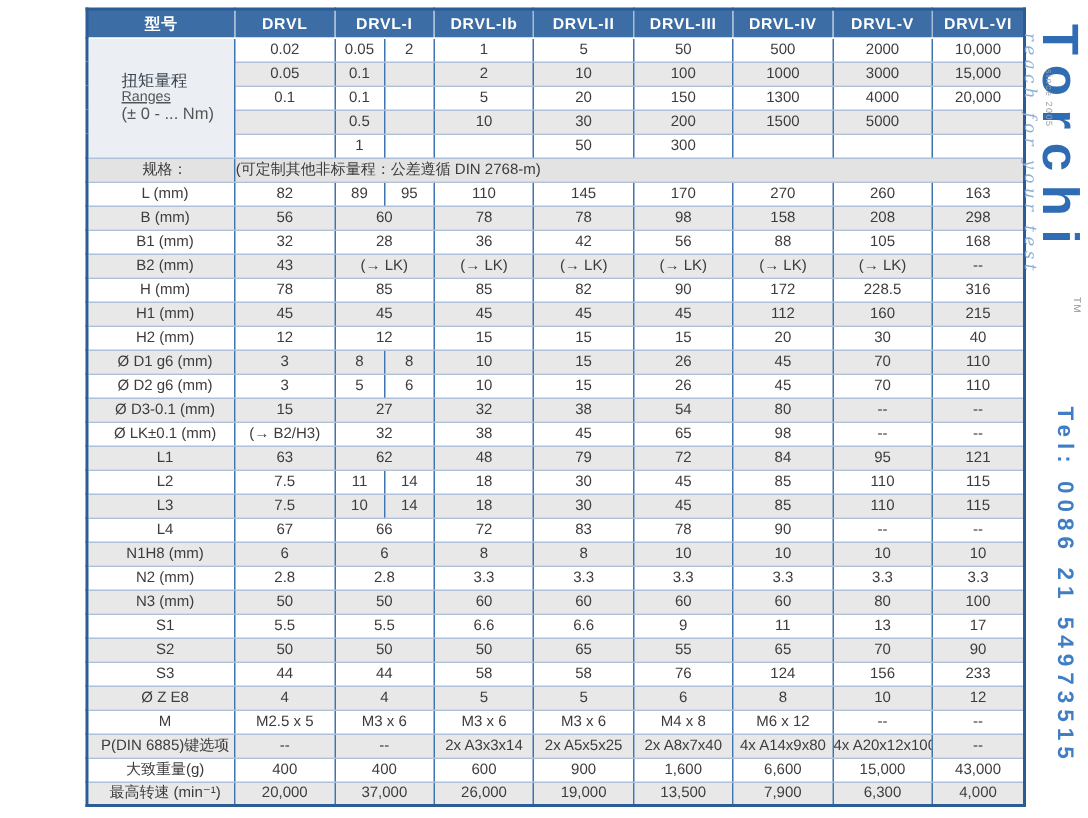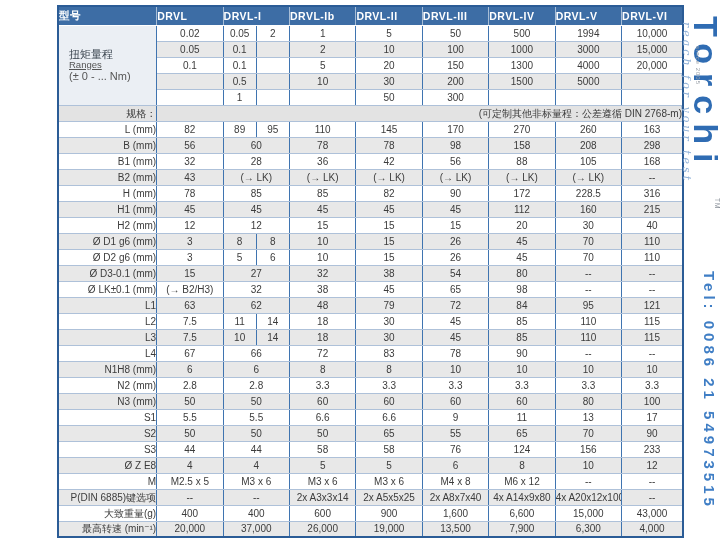--- a/index.html
+++ b/index.html
@@ -12,45 +12,45 @@
   
   #spec-table {
     position:absolute; left:57px; top:5px;
     width:627px; height:533px;
     border-collapse:collapse; table-layout:fixed;
     border:2px solid #2b5c96;
     background:#fff;
   }
   #spec-table th {
     background:#3d6da5; color:#ffffff;
-    font-size:10.5px; font-weight:bold; text-align:left;
+    font-size:10.5px; font-weight:bold; text-align:center;
     height:19px; padding:0;
     border-left:1px solid rgba(255,255,255,.55);
     border-right:1px solid rgba(255,255,255,.55);
     border-bottom:1px solid #ffffff;
     letter-spacing:.5px;
   }
   #spec-table td {
     font-size:10px; color:#3c3c3c; text-align:center;
     padding:0; height:16px; line-height:1.1;
     border-left:1px solid #3f74b0; border-right:1px solid #3f74b0;
     border-top:1px solid #aec1d9; border-bottom:1px solid #aec1d9;
     overflow:hidden; white-space:nowrap;
   }
   #spec-table tr.gray td { background:#e8e8e8; }
-  #spec-table td.lbl { text-align:right; padding-left:5px; font-size:10px;margin-top:44px; }
+  #spec-table td.lbl { text-align:center; padding-left:5px; font-size:10px;margin-top:44px; }
   #spec-table td.rlabel {
-    background:#ebeff4 !important; text-align:left; padding-left:10px;
+    background:#ebeff4 !important; text-align:left; padding-left:22px;
     vertical-align:middle; color:#44505c;
   }
   #spec-table td.rlabel .zh { font-size:11px; color:#3c4650; }
   #spec-table td.rlabel .en { font-size:9.5px; color:#555;text-decoration:underline; }
   #spec-table td.rlabel .unit { font-size:11px; color:#555; }
   #spec-table tr.specnote td { background:#e3e3e3; font-size:10px; }
-  #spec-table tr.specnote td.note { text-align:right; }
+  #spec-table tr.specnote td.note { text-align:left; }
   
   .vtext { writing-mode:vertical-rl; white-space:nowrap; }
   .brand-name {
     position:absolute; top:16px; right:2px;
     font-size:34px; font-weight:bold; color:#2f6cb3;
     letter-spacing:9px; line-height:1;
   }
   .brand-since {
     position:absolute; top:46px; right:24px;
     font-size:6px; color:#9aa0a8; letter-spacing:1px;
@@ -107,21 +107,21 @@
             <div class="en">Ranges</div>
             <div class="unit">(± 0 - ... Nm)</div>
           </td>
           <td>0.02</td>
           <td>0.05</td>
           <td>2</td>
           <td>1</td>
           <td>5</td>
           <td>50</td>
           <td>500</td>
-          <td>1994</td>
+          <td>2000</td>
           <td>10,000</td>
         </tr>
         <tr class="gray">
           <td>0.05</td>
           <td>0.1</td>
           <td></td>
           <td>2</td>
           <td>10</td>
           <td>100</td>
           <td>1000</td>

